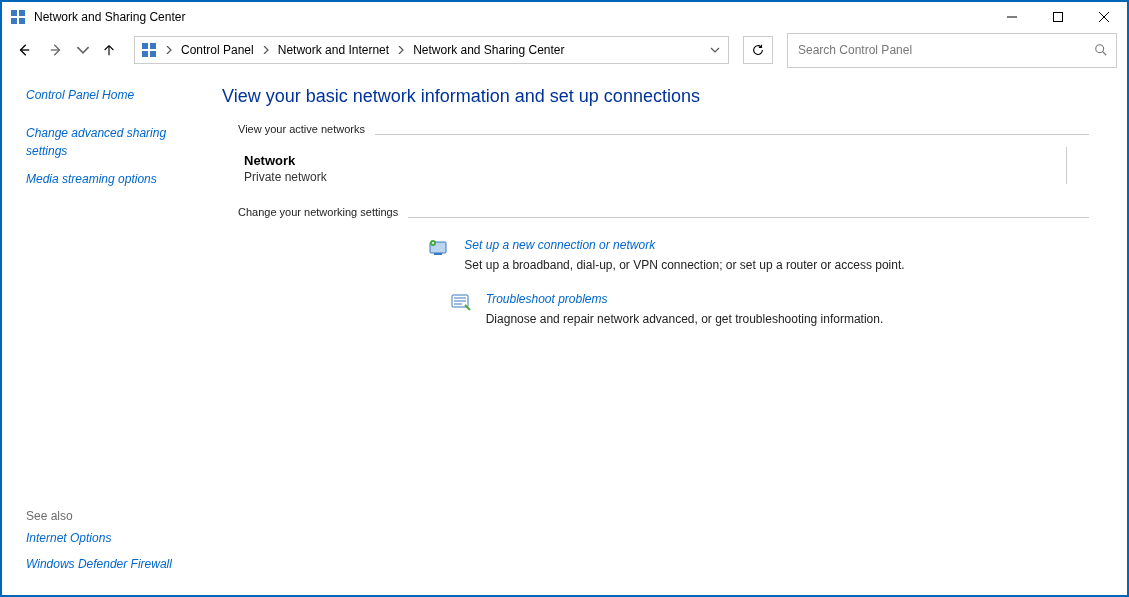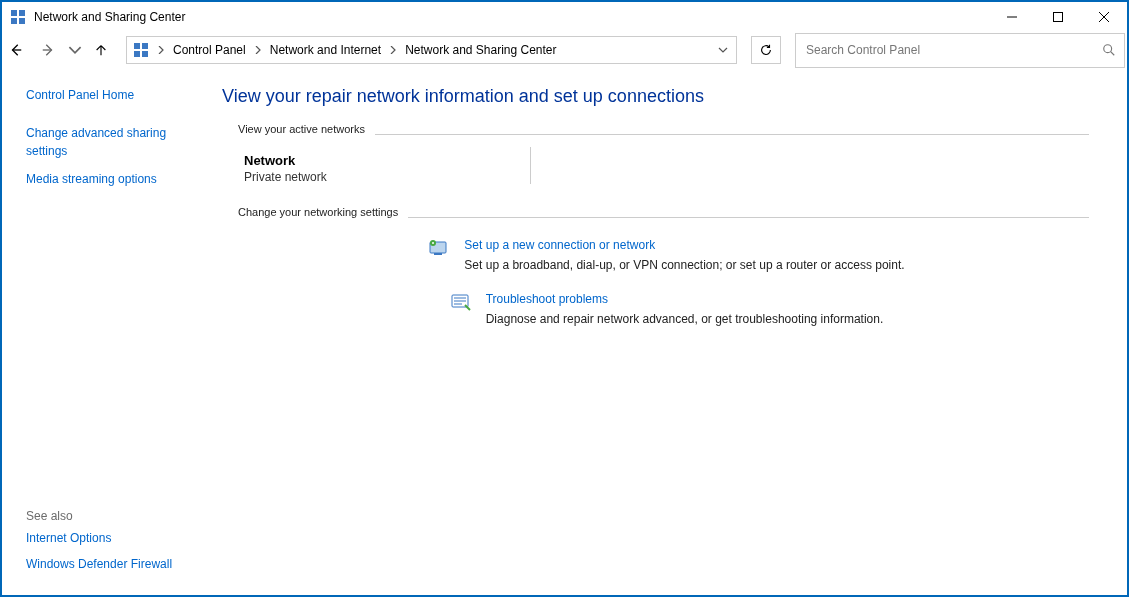--- a/index.html
+++ b/index.html
@@ -35,21 +35,21 @@
     width: 46px; height: 30px;
     display: flex; align-items: center; justify-content: center;
     color: #000;
   }
   .win-btn svg { width:10px; height:10px; }
   
   .navbar {
     height: 36px;
     display: flex;
     align-items: center;
-    padding: 0 2px;
+    padding: 0 10px;
     gap: 8px;
     position: relative;
   }
   .nav-arrow {
     width: 24px; height: 24px;
     display:flex; align-items:center; justify-content:center;
     color:#666;
   }
   .nav-arrow.enabled { color:#000; }
   .nav-arrow svg { width:14px; height:14px; }
@@ -120,21 +120,21 @@
     flex:1;
     display:flex;
     overflow:hidden;
   }
   .sidebar {
     width: 210px;
     padding: 18px 14px 14px 24px;
     display:flex;
     flex-direction:column;
   }
-  .link { color:#0066cc; cursor:pointer; line-height:1.5; }
+  .link { color:#0066cc; cursor:pointer; line-height:1.5;font-style:italic; }
   .sidebar .home-link { margin-bottom: 20px; }
   .sidebar .nav-link { margin-bottom: 10px; }
   .sidebar .selected {
     border: 1px dotted #666;
     padding: 0 1px;
     display:inline-block;
   }
   .sidebar .sb-spacer { flex:1; }
   .seealso-heading { color:#6b6b6b; margin-bottom:6px; }
   .seealso-link { color:#0066cc; margin-bottom:8px; display:block; }
@@ -155,20 +155,21 @@
     align-items:flex-end;
     margin: 4px 0 8px 16px;
     white-space:nowrap;
   }
   .section-label .line {
     flex:1; height:1px; background:#ccc; margin-left:10px;
   }
   .active-networks {
     display:flex;
     padding: 10px 4px 18px 22px;
+    justify-content: space-between;
   }
   .net-left {
     width: 286px;
   }
   .net-name { font-weight:600; font-size:13px; margin-bottom:2px;}
   .net-type { font-size:12px; color:#333;}
   .net-divider {
     width:1px; background:#ccc; margin: -6px 18px 0 0; align-self:stretch;
   }
   .net-right { font-size:12px;}
@@ -306,21 +307,21 @@
     </div>
 
     <div class="sb-spacer"></div>
 
     <div class="seealso-heading">See also</div>
     <span class="seealso-link link">Internet Options</span>
     <span class="seealso-link link">Windows Defender Firewall</span>
   </div>
 
   <div class="main">
-    <h1>View your repair network information and set up connections</h1>
+    <h1>View your basic network information and set up connections</h1>
 
     <div class="section-label">
       <span>View your active networks</span>
       <div class="line"></div>
     </div>
 
     <div class="active-networks">
       <div class="net-left">
         <div class="net-name">Network</div>
         <div class="net-type">Private network</div>

